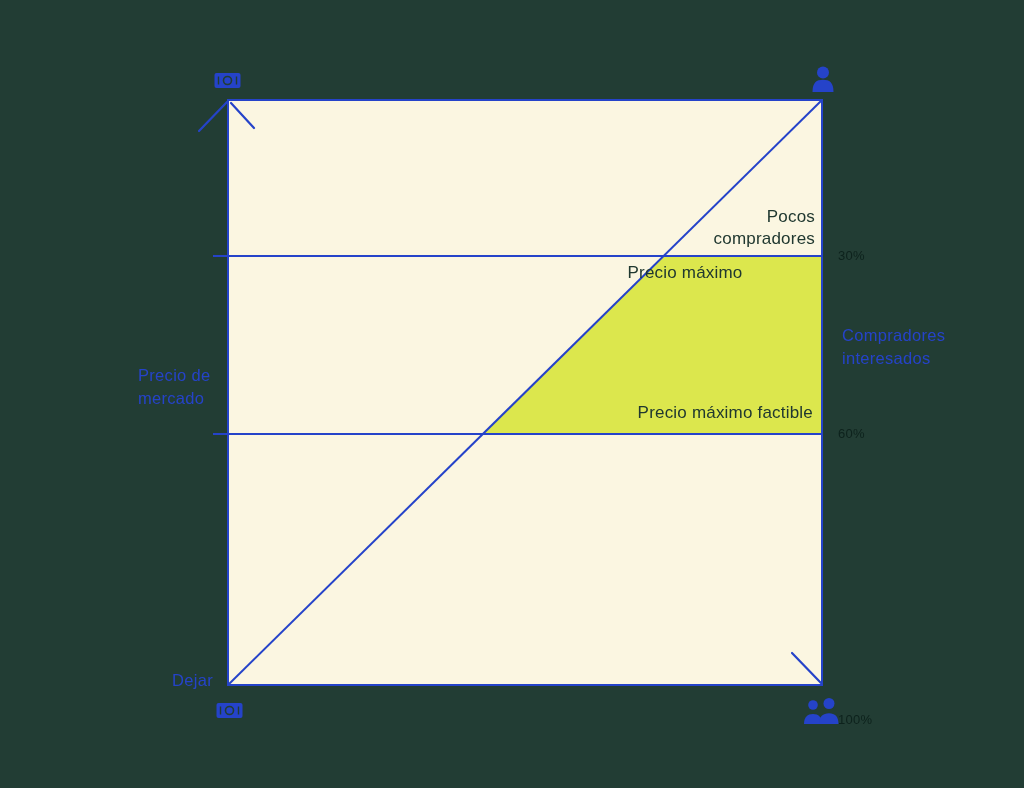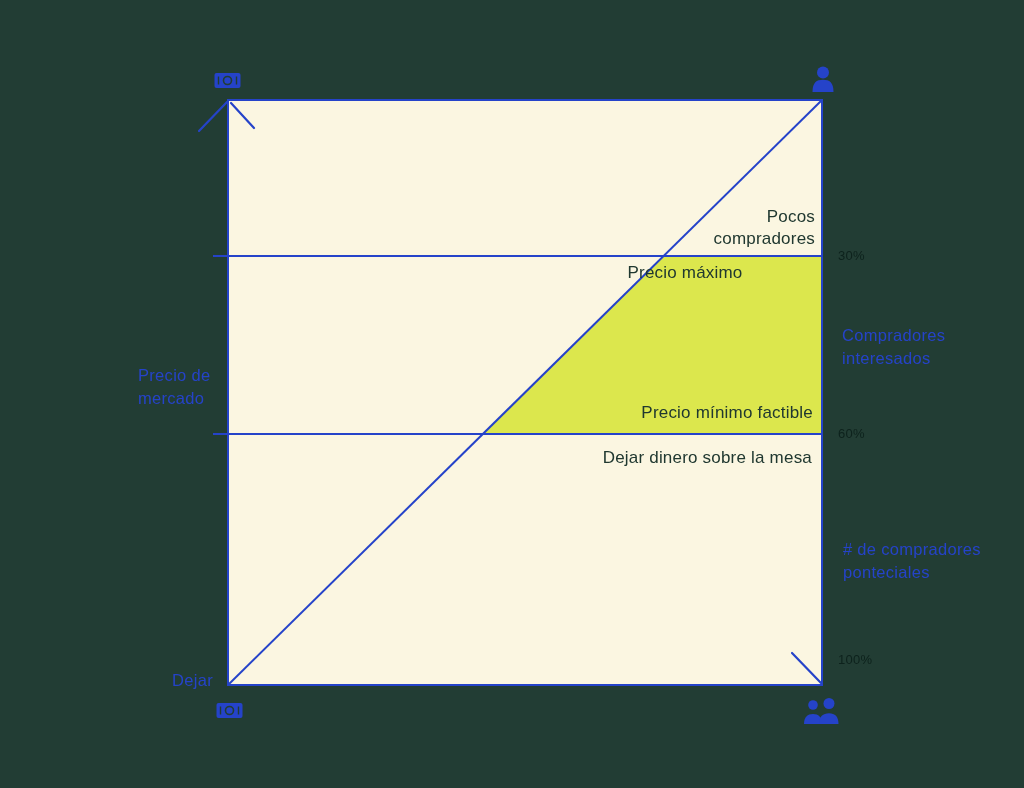--- a/index.html
+++ b/index.html
@@ -35,21 +35,21 @@
 
   
   .mercado      { top:324px; left:138px;  width:92px;  text-align:left;margin-top:40px; }
   .interesados  { top:324px; left:842px;  width:126px; }
   .potenciales  { top:538px; left:843px;  width:172px; text-align:left; }
   .precio       { top:669px; right:811px; white-space:nowrap; }
 
   
   .t30  { top:248px; left:838px; }
   .t60  { top:426px; left:838px; }
-  .t100 { top:652px; left:838px; }
+  .t100 { top:712px; left:838px; }
 
   
   .icon { position:absolute; }
   .icon-money-top    { left:214px; top:71px; }
   .icon-person-top   { left:812px; top:66px; }
   .icon-money-bottom { left:216px; top:701px; }
   .icon-people-bot   { left:803px; top:697px; }
 
   .svg-blue-fill   { fill: var(--blue, #2543c9); }
   .svg-blue-stroke { stroke: var(--blue, #2543c9); fill:none; }
@@ -101,25 +101,23 @@
 
   <svg class="icon icon-people-bot" width="36" height="27" viewBox="0 0 36 27">
     <circle class="svg-blue-fill" cx="10" cy="8" r="4.8"></circle>
     <path class="svg-blue-fill" d="M1,27 C1,20 4.5,17 10,17 C15.5,17 19,20 19,27 Z"></path>
     <circle class="svg-blue-fill" cx="26" cy="6.5" r="5.5"></circle>
     <path class="svg-blue-fill" d="M16,27 C16,19.5 20,16.2 26,16.2 C32,16.2 35.5,19.5 35.5,27 Z"></path>
   </svg>
 
   <div class="label annot pocos">Pocos compradores</div>
   <div class="label annot p-max">Precio máximo</div>
-  <div class="label annot p-min">Precio mínimo factible</div>
-  <div class="label annot dejar">Dejar dinero sobre la mesa</div>
+  <div class="label annot p-min">Precio máximo factible</div>
 
   <div class="label axis mercado">Precio de mercado</div>
   <div class="label axis interesados">Compradores interesados</div>
-  <div class="label axis potenciales"># de compradores ponteciales</div>
   <div class="label axis precio">Dejar</div>
 
   <div class="label pct t30">30%</div>
   <div class="label pct t60">60%</div>
   <div class="label pct t100">100%</div>
 
 </div>
 
 </body></html>

